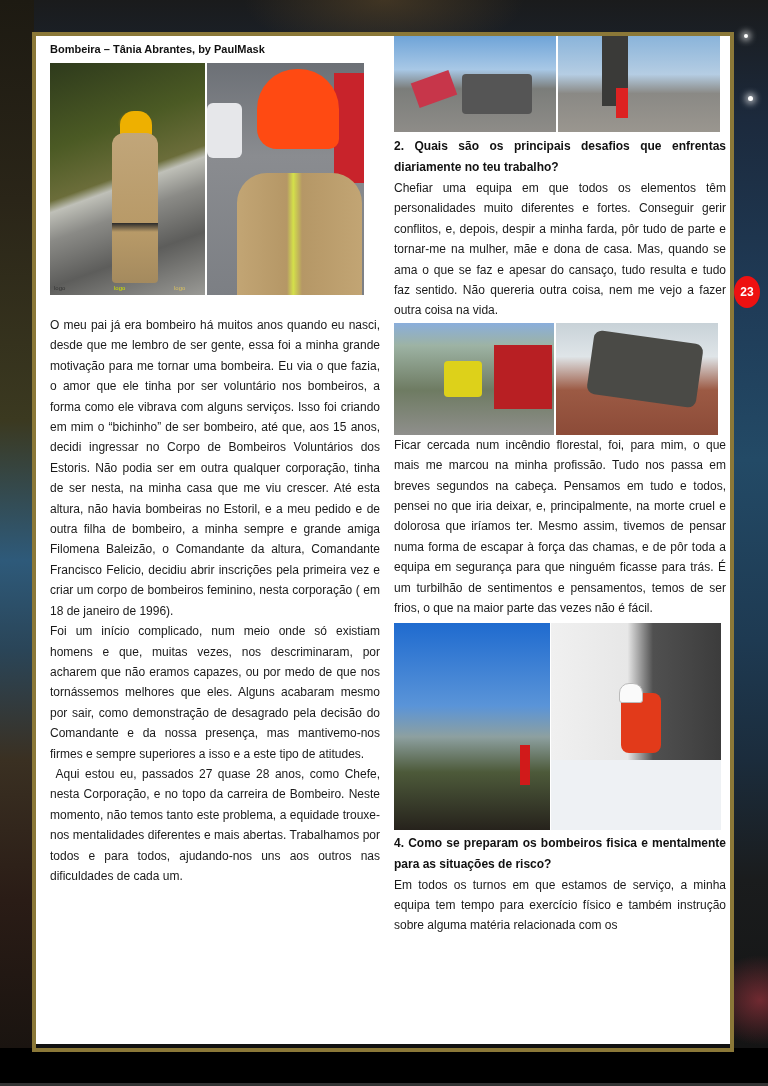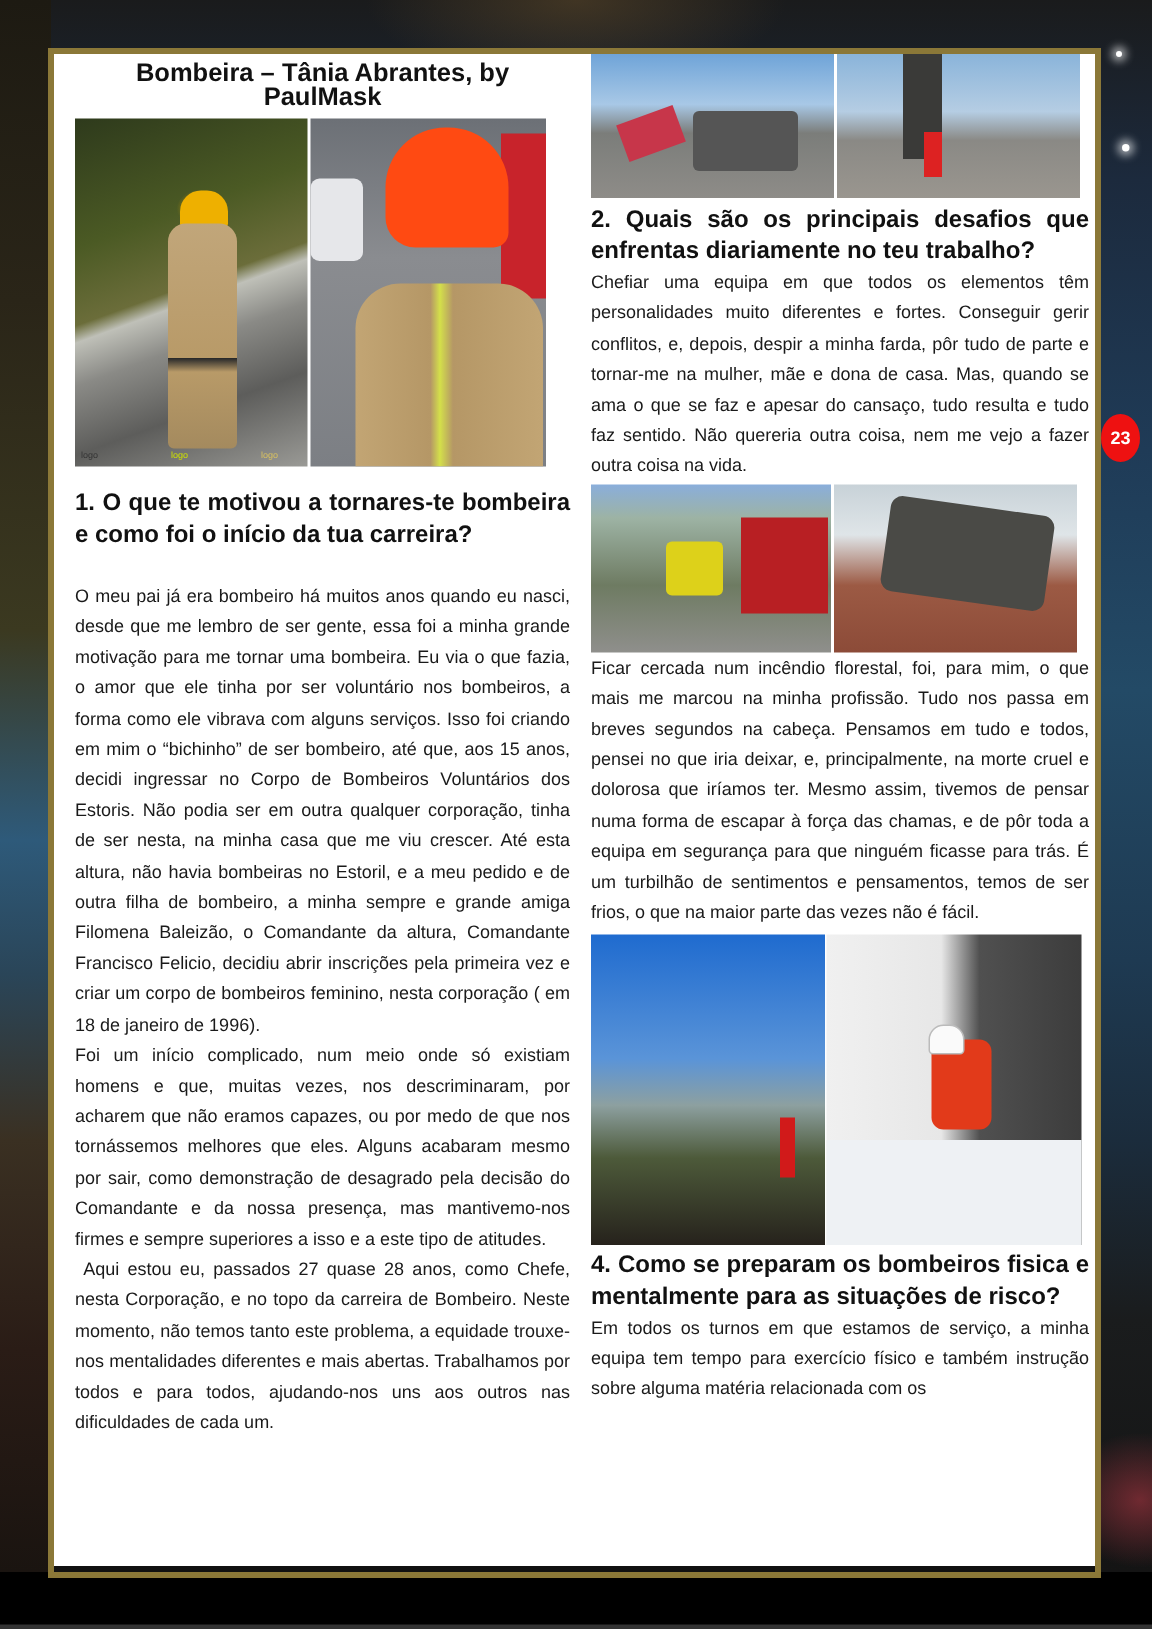--- a/index.html
+++ b/index.html
@@ -36,21 +36,21 @@
     position:absolute; left:32px; top:32px; width:702px; height:1020px;
     background:#fff;
     border:4px solid #8b7838;
     box-sizing:border-box;
     box-shadow: inset 0 -4px 0 #111;
   }
   .col { position:absolute; }
   .col-left { left:14px; top:0px; width:330px; }
   .col-right { left:358px; top:0px; width:332px; }
 
-  .title { font-weight:bold; font-size:17px; color:#111; margin:5px 0 6px 0; line-height:16px;text-align:center; }
+  .title { font-weight:bold; font-size:11px; color:#111; margin:5px 0 6px 0; line-height:16px; }
 
   .photo-pair { display:flex; height:232px; }
   .photo { position:relative; overflow:hidden; }
   .p1 { width:155px; height:232px;
     background:
       radial-gradient(ellipse 18px 14px at 84px 60px, #e5a600, transparent 90%),
       linear-gradient(to bottom, transparent 0 0, transparent 0),
       linear-gradient(160deg, #2e3a1c 0%, #4b5a24 30%, #6b6d3a 48%, #bfc0b8 52%, #8a8a86 62%, #5d5d5b 78%, #9a9a96 100%);
   }
   .p1 .fig { position:absolute; left:62px; top:70px; width:46px; height:150px;
@@ -60,21 +60,21 @@
   .p2 { width:157px; height:232px; margin-left:2px;
     background: linear-gradient(to bottom, #6c7076 0%, #8a8c90 40%, #7c7f84 100%); }
   .p2 .van { position:absolute; left:0px; top:40px; width:35px; height:55px; background:#e6e7ea; border-radius:6px; }
   .p2 .truck { position:absolute; right:0; top:10px; width:30px; height:110px; background:#c8232b; }
   .p2 .helm { position:absolute; left:50px; top:6px; width:82px; height:80px; background:#ff4a12; border-radius:40px 40px 10px 20px; }
   .p2 .coat { position:absolute; left:30px; top:110px; width:125px; height:122px;
     background:linear-gradient(to right, #c2a574 0%, #b59766 40%, #d4e04a 45%, #b59766 52%, #c2a574 100%);
     border-radius:30px 30px 0 0; }
   .logo-mark { position:absolute; bottom:4px; font-size:6px; color:#333; }
 
-  .q { font-weight:bold; font-size:16px; line-height:21px; color:#111; text-align:justify; margin:0; }
+  .q { font-weight:bold; font-size:12px; line-height:21px; color:#111; text-align:justify; margin:0; }
   .a { font-size:12px; line-height:20.4px; color:#1a1a1a; text-align:justify; margin:0; }
 
   .q1 { margin-top:14px; }
   .gap { height:20px; }
 
   .r-photo-pair { display:flex; height:96px; margin-top:6px; }
   .rp1 { width:162px; height:96px;
     background: linear-gradient(to bottom, #6fa4d8 0%, #a8c8e6 35%, #7b7d7a 55%, #8e8c88 100%); position:relative; }
   .rp1 .car { position:absolute; left:20px; top:40px; width:40px; height:26px; background:#c7364a; transform:rotate(-20deg); }
   .rp1 .car2 { position:absolute; left:68px; top:38px; width:70px; height:40px; background:#555; border-radius:4px; }
@@ -137,21 +137,20 @@
         <span class="logo-mark" style="left:124px;color:#d8c060">logo</span>
       </div>
       <div class="photo p2" title="Firefighter in orange helmet speaking into radio">
         <div class="van"></div>
         <div class="truck"></div>
         <div class="coat"></div>
         <div class="helm"></div>
       </div>
     </div>
 
-    <p class="q q1">1. O que te motivou a tornares-te bombeira e como foi o início da tua carreira?</p>
     <div class="gap"></div>
     <p class="a">O meu pai já era bombeiro há muitos anos quando eu nasci, desde que me lembro de ser gente, essa foi a minha grande motivação para me tornar uma bombeira. Eu via o que fazia, o amor que ele tinha por ser voluntário nos bombeiros, a forma como ele vibrava com alguns serviços. Isso foi criando em mim o “bichinho” de ser bombeiro, até que, aos 15 anos, decidi ingressar no Corpo de Bombeiros Voluntários dos Estoris. Não podia ser em outra qualquer corporação, tinha de ser nesta, na minha casa que me viu crescer. Até esta altura, não havia bombeiras no Estoril, e a meu pedido e de outra filha de bombeiro, a minha sempre e grande amiga Filomena Baleizão, o Comandante da altura, Comandante Francisco Felicio, decidiu abrir inscrições pela primeira vez e criar um corpo de bombeiros feminino, nesta corporação ( em 18 de janeiro de 1996).</p>
     <p class="a">Foi um início complicado, num meio onde só existiam homens e que, muitas vezes, nos descriminaram, por acharem que não eramos capazes, ou por medo de que nos tornássemos melhores que eles. Alguns acabaram mesmo por sair, como demonstração de desagrado pela decisão do Comandante e da nossa presença, mas mantivemo-nos firmes e sempre superiores a isso e a este tipo de atitudes.</p>
     <p class="a" style="white-space:pre-wrap"> Aqui estou eu, passados 27 quase 28 anos, como Chefe, nesta Corporação, e no topo da carreira de Bombeiro. Neste momento, não temos tanto este problema, a equidade trouxe-nos mentalidades diferentes e mais abertas. Trabalhamos por todos e para todos, ajudando-nos uns aos outros nas dificuldades de cada um.</p>
   </div>
 
   <div class="col col-right">
     <div class="r-photo-pair" style="margin-top:0">
       <div class="rp1" title="Overturned vehicles at rescue training site">
         <div class="car"></div>

